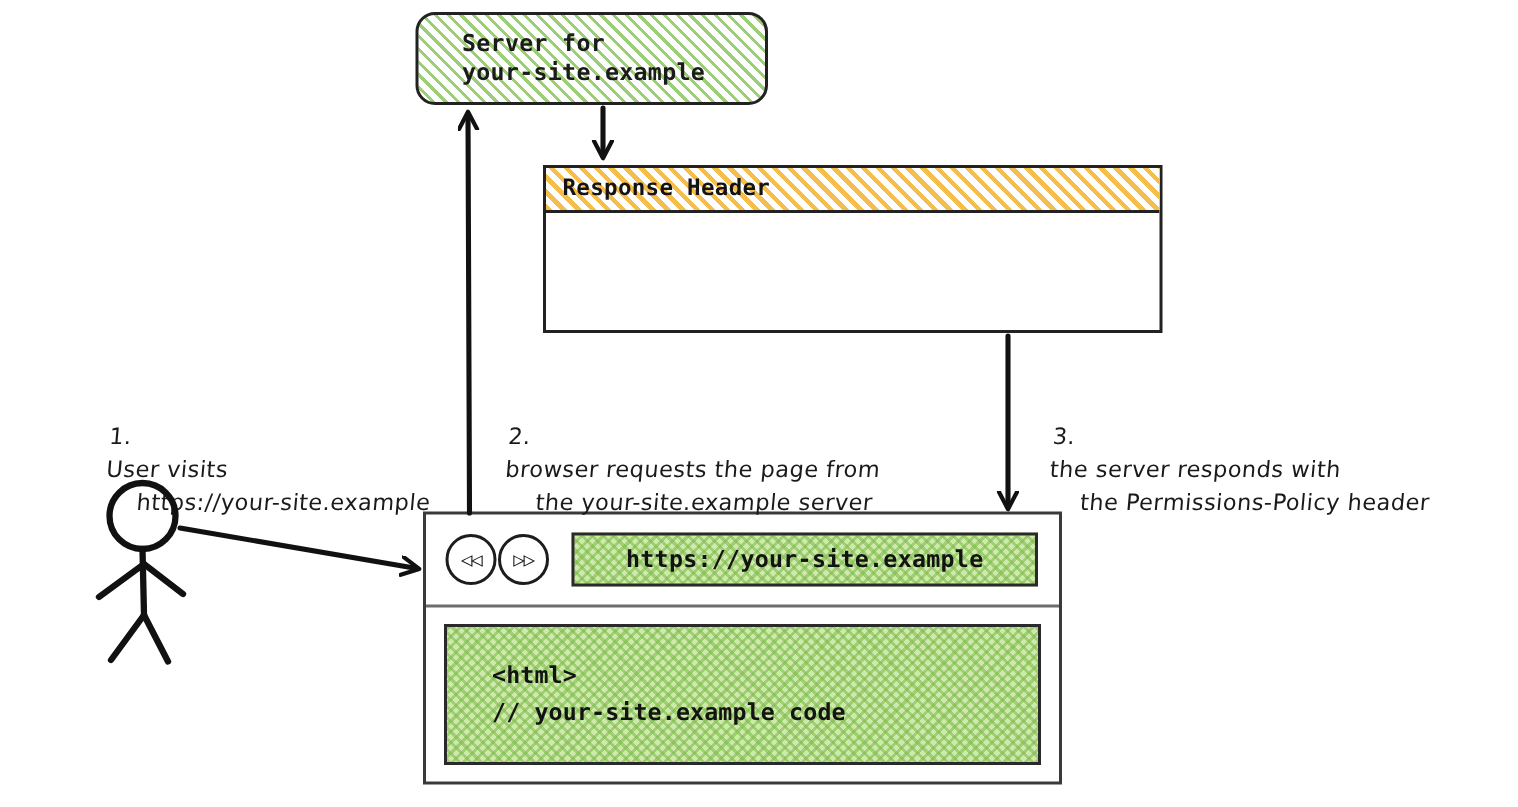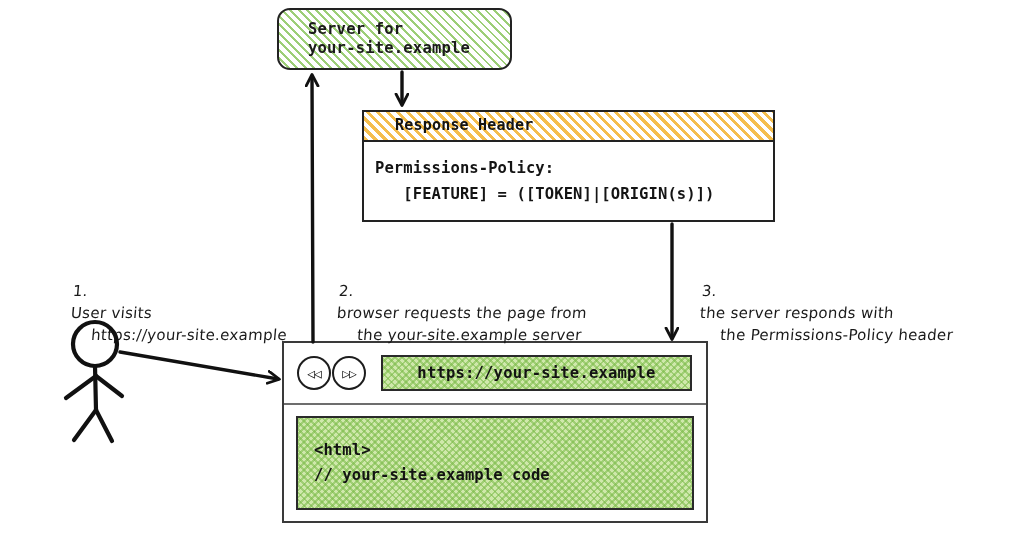--- a/index.html
+++ b/index.html
@@ -50,21 +50,21 @@
   #response-header-box{
     position:absolute;left:362px;top:110px;width:413px;height:112px;
     border:2px solid #222;box-sizing:border-box;background:#fff;
   }
   #response-header-title{
     height:30px;border-bottom:2px solid #222;box-sizing:border-box;
     position:relative;overflow:hidden;
   }
   #response-header-title span{
     position:absolute;left:11px;top:4px;
-    font-size:15px;font-weight:700;color:#141414;letter-spacing:.2px;margin-left:20px;
+    font-size:15px;font-weight:700;color:#141414;letter-spacing:.2px;
   }
   #response-header-body{
     padding:13px 0 0 11px;
     font-size:15.5px;line-height:26px;color:#141414;font-weight:600;
     letter-spacing:.1px;white-space:pre;
   }
 
   
   #browser-window{
     position:absolute;left:282px;top:341px;width:426px;height:182px;
@@ -89,21 +89,21 @@
   #url-bar span{font-size:15.5px;font-weight:600;color:#131313;letter-spacing:.2px;}
   #browser-content{
     height:116px;display:flex;align-items:center;justify-content:center;
     padding:0 12px;box-sizing:border-box;
   }
   #page-content-box{
     width:100%;height:94px;border:2px solid #2a2a2a;box-sizing:border-box;
     display:flex;align-items:center;
   }
   #page-content-box .code{
-    padding-left:16px;font-size:15.5px;line-height:25px;
+    padding-left:30px;font-size:15.5px;line-height:25px;
     font-weight:600;color:#131313;white-space:pre-line;letter-spacing:.1px;
   }
 
   
   .step-label{
     position:absolute;
     font-family:"DejaVu Sans",sans-serif;
     font-size:15px;line-height:22px;color:#1a1a1a;
     white-space:pre-line;
     transform:skewX(-5deg);
@@ -123,22 +123,20 @@
 
   <div id="server-box" class="hatch-green">
     <div class="label">Server for
 your-site.example</div>
   </div>
 
   <div id="response-header-box">
     <div id="response-header-title" class="hatch-orange">
       <span>Response Header</span>
     </div>
-    <div id="response-header-body">Permissions-Policy:
-   [FEATURE] = ([TOKEN]|[ORIGIN(s)])</div>
   </div>
 
   <div id="browser-window">
     <div id="browser-toolbar">
       <div class="nav-icon">◁◁</div>
       <div class="nav-icon">▷▷</div>
       <div id="url-bar" class="cross-green">
         <span>https://your-site.example</span>
       </div>
     </div>

